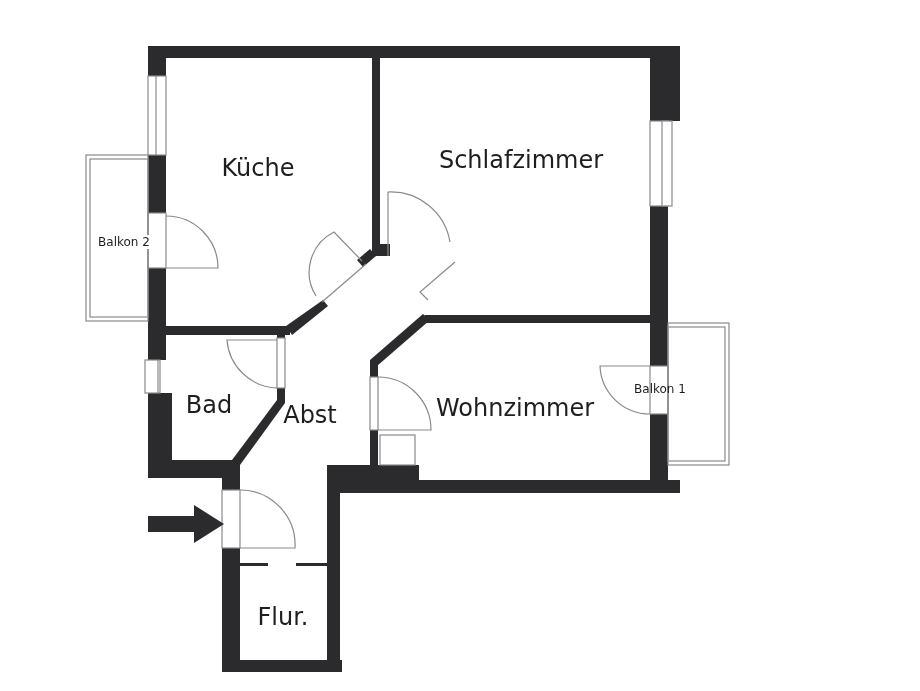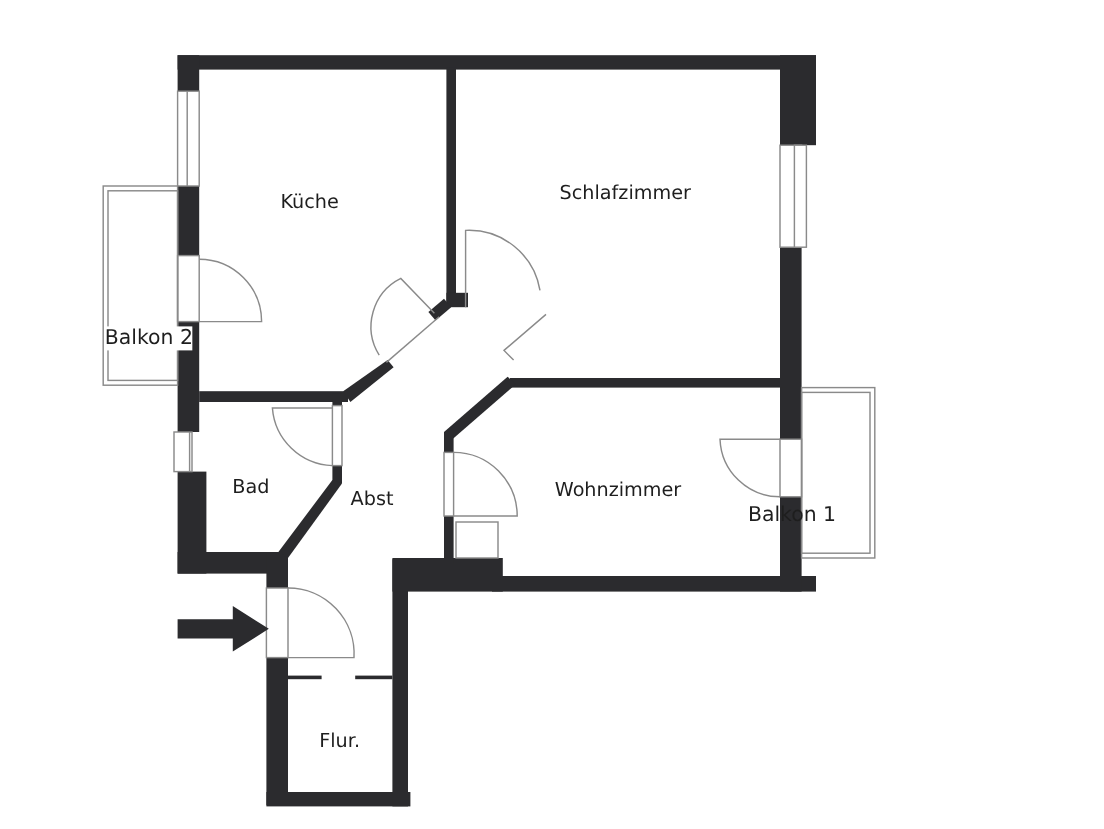--- a/index.html
+++ b/index.html
@@ -2,22 +2,22 @@
 <html><head>
 <meta charset="utf-8">
 <style>
   html, body { margin: 0; padding: 0; background: #ffffff; }
   body { width: 920px; height: 691px; overflow: hidden; position: relative; font-family: "DejaVu Sans", sans-serif; }
   #plan { position: absolute; left: 0; top: 0; width: 920px; height: 691px; }
   .wall { fill: #2b2b2e; }
   .thin { fill: none; stroke: #8a8a8a; stroke-width: 1.2; }
   .thin2 { fill: #ffffff; stroke: #8a8a8a; stroke-width: 1.2; }
   .label { position: absolute; color: #1e1e1e; white-space: nowrap; transform: translate(-50%, -50%); }
-  .label.big { font-size: 16px; }
-  .label.small { font-size: 17px; margin-top: 40px; }
+  .label.big { font-size: 24px; }
+  .label.small { font-size: 12px; }
 </style>
 </head>
 <body>
 
 <svg id="plan" viewBox="0 0 920 691" xmlns="http://www.w3.org/2000/svg">
 
   <g>
 
     <rect class="wall" x="148" y="46" width="532" height="12"></rect>
 

